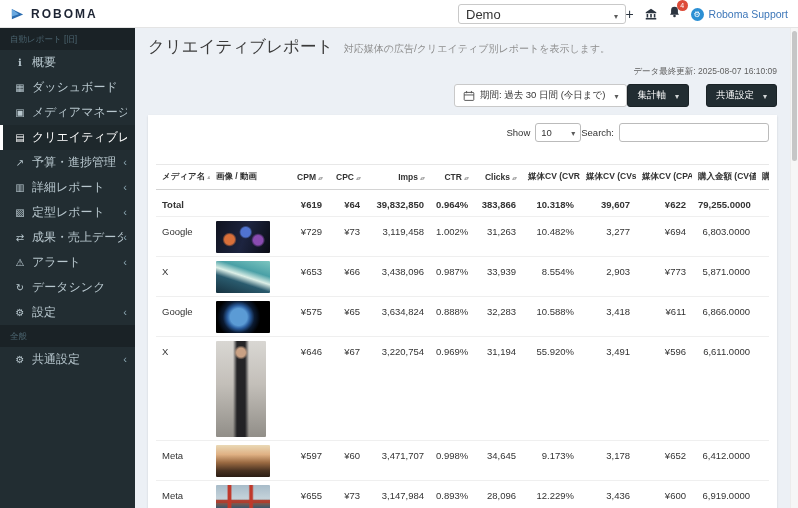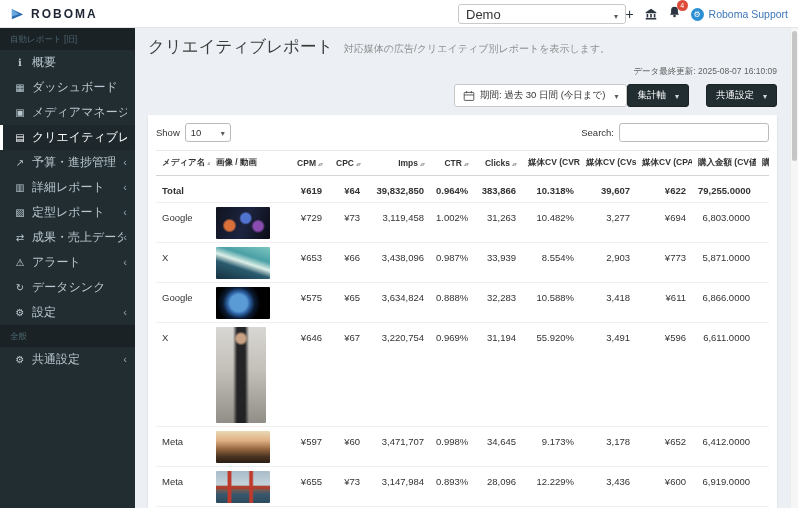--- a/index.html
+++ b/index.html
@@ -50,21 +50,21 @@
   .updated { text-align:right; font-size:8.5px; color:#5f5f5f; margin:8px 0 6px; }
   .toolbar { display:flex; justify-content:flex-end; align-items:center; margin-bottom:8px; }
   .btn { display:inline-flex; align-items:center; gap:5px; border-radius:3px; font-size:9.5px; cursor:pointer; }
   .btn-period { background:#fff; border:1px solid #c9c9c9; color:#333; padding:4px 8px; }
   .toolbar-right { display:flex; gap:17px; }
   .btn-dark { background:#222d32; border:1px solid #1a2226; color:#fff; padding:4px 9px; }
   .caret::after { content:"▾"; font-size:8px; margin-left:4px; color:currentColor; opacity:.8; }
 
   
   .card { background:#fff; box-shadow:0 1px 2px rgba(0,0,0,.12); padding:8px 8px 0; }
-  .card-top { display:flex; justify-content:space-between; align-items:center; margin-bottom:8px; }
+  .card-top { display:flex; justify-content:flex-end; align-items:center; margin-bottom:22px; }
   .show-wrap { display:flex; align-items:center; gap:5px; font-size:9.5px; color:#333; }
   .select-sm { display:inline-flex; align-items:center; justify-content:space-between; width:46px; height:19px;
                border:1px solid #bbb; border-radius:3px; padding:0 5px; font-size:9.5px; cursor:pointer; background:#fff; }
   .search-wrap { display:flex; align-items:center; gap:5px; font-size:9.5px; color:#333; }
   .search-input { width:150px; height:19px; border:1px solid #bbb; border-radius:3px; font-size:9.5px; padding:0 5px; }
   .table-wrap { overflow:hidden; width:100%; }
   table { border-collapse:collapse; table-layout:fixed; width:660px; }
   th { font-size:8.5px; font-weight:bold; color:#333; text-align:right; padding:6px 6px;
        border-top:1px solid #e8e8e8; border-bottom:1px solid #d4d4d4; white-space:nowrap;
        overflow:hidden; cursor:pointer; }

